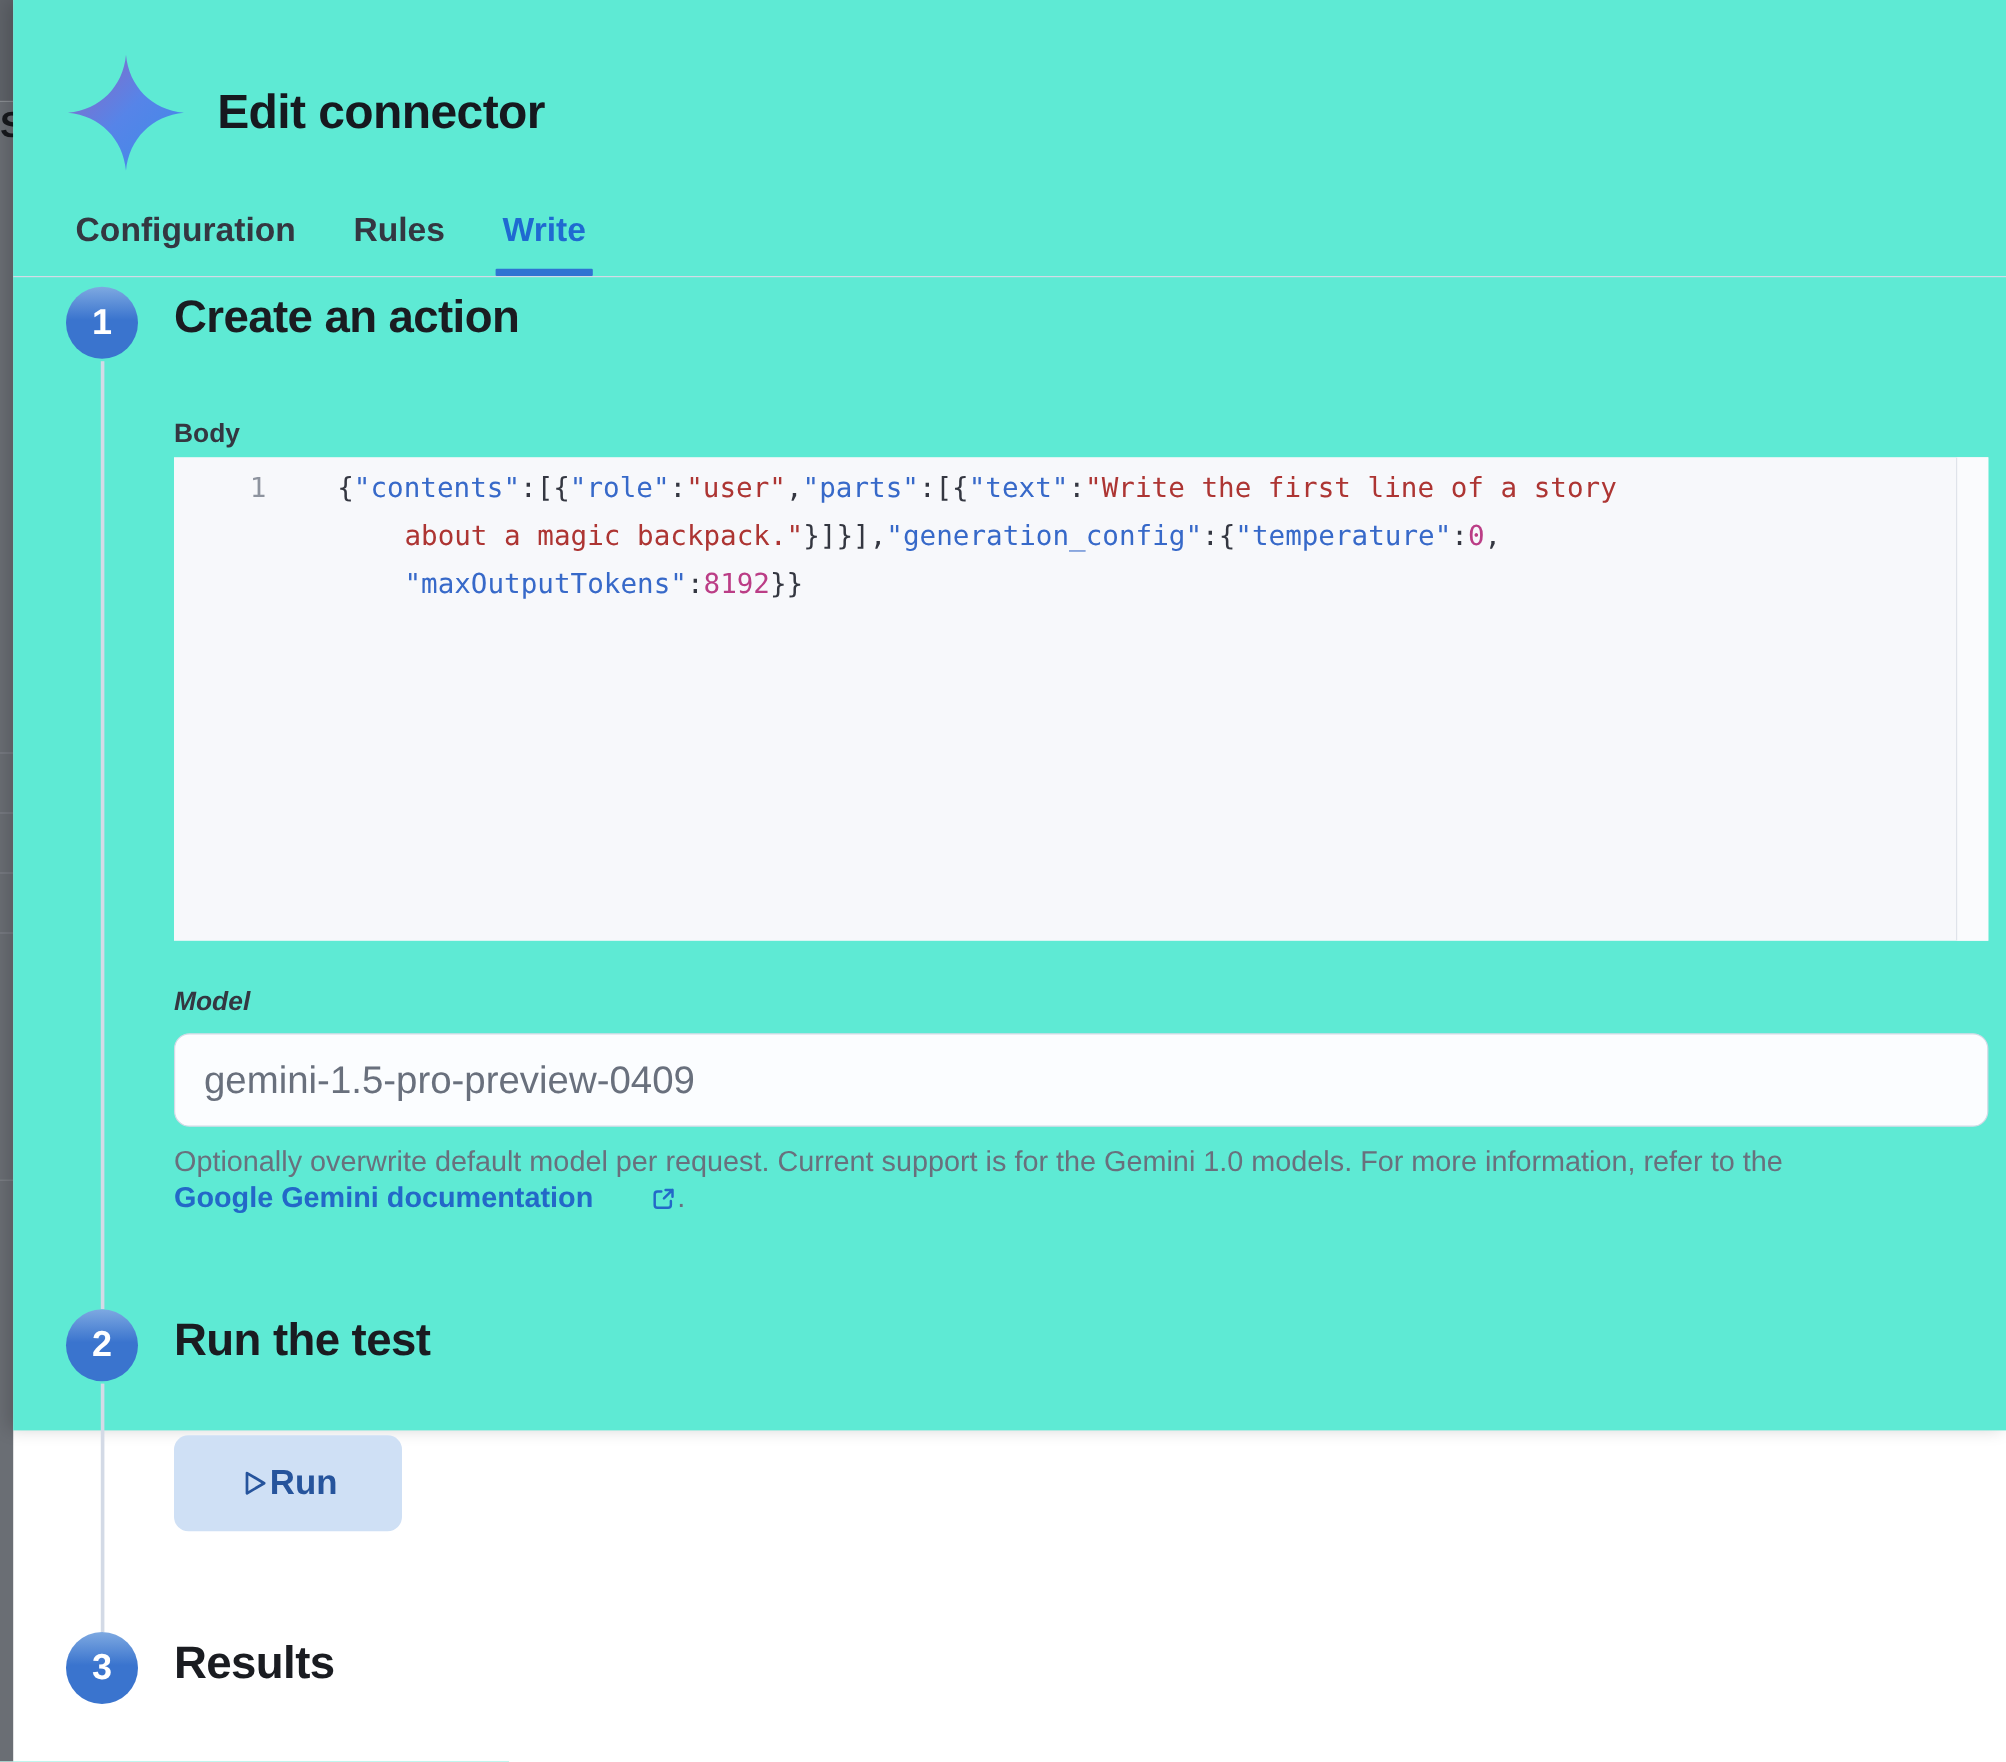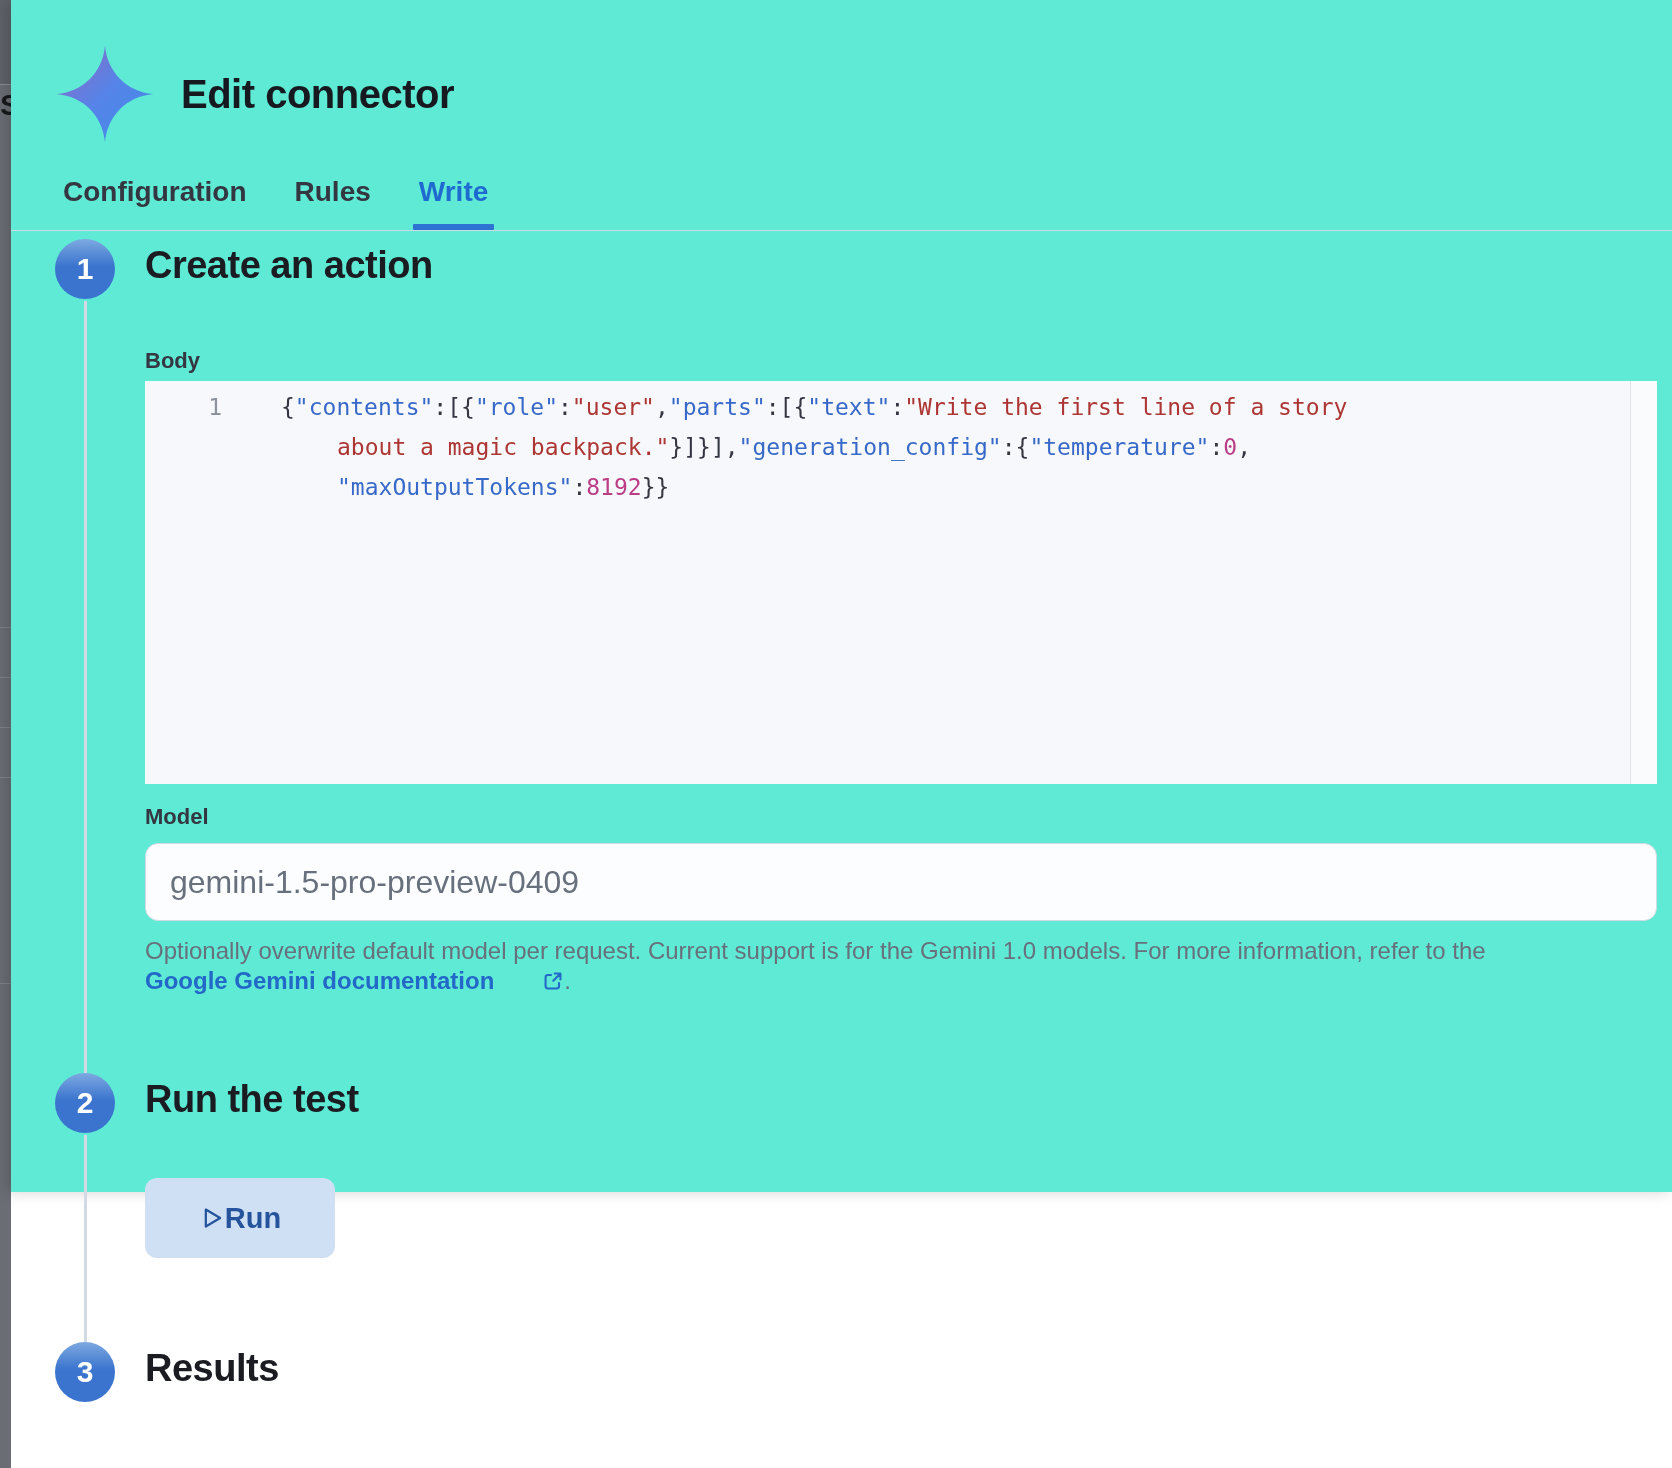--- a/index.html
+++ b/index.html
@@ -39,21 +39,21 @@
   .code-area{padding-top:6px;}
   .code-line{display:flex;line-height:40px;font-family:"DejaVu Sans Mono",monospace;font-size:23px;}
   .gutter{flex:none;width:77px;text-align:right;color:#8d939e;}
   .code-text{padding-left:59px;white-space:pre;}
   .code-line.wrap .code-text{padding-left:115px;text-align:right;}
   .tok-p{color:#343741;}
   .tok-k{color:#3769c9;}
   .tok-s{color:#ad3533;}
   .tok-n{color:#bb3d86;}
   .scroll-gutter{position:absolute;top:0;right:0;width:26px;height:100%;background:#fafbfd;border-left:1px solid #dfe3ea;}
-  .model-label{margin-top:20px;}
+  .model-label{margin-top:38px;font-style:italic;}
   .model-input{display:block;width:100%;box-sizing:border-box;margin-top:13px;height:78px;
     border:1.5px solid #d3dae6;border-radius:13px;background:#fbfdff;outline:none;
     font-family:"Liberation Sans",sans-serif;font-size:32px;color:#69707d;padding:0 24px;}
   .help{margin-top:14px;font-size:24px;line-height:31px;color:#69707d;}
   .help-line2{display:flex;align-items:center;margin-top:1px;}
   .doc-link{font-size:24px;font-weight:700;color:#2368c8;text-decoration:none;display:inline-flex;align-items:center;cursor:pointer;gap:40px;}
   .ext-icon{width:22px;height:22px;margin-left:8px;}
   .help-suffix{font-size:24px;color:#69707d;}
   
   .run-btn{margin-top:56px;margin-bottom:84px;width:190px;height:80px;border:none;border-radius:12px;

